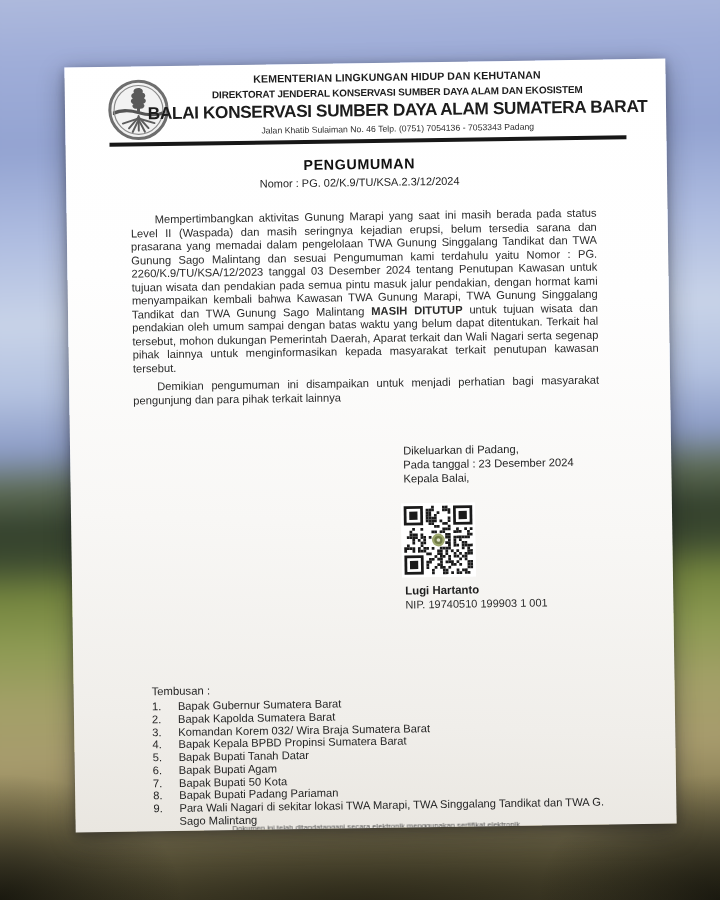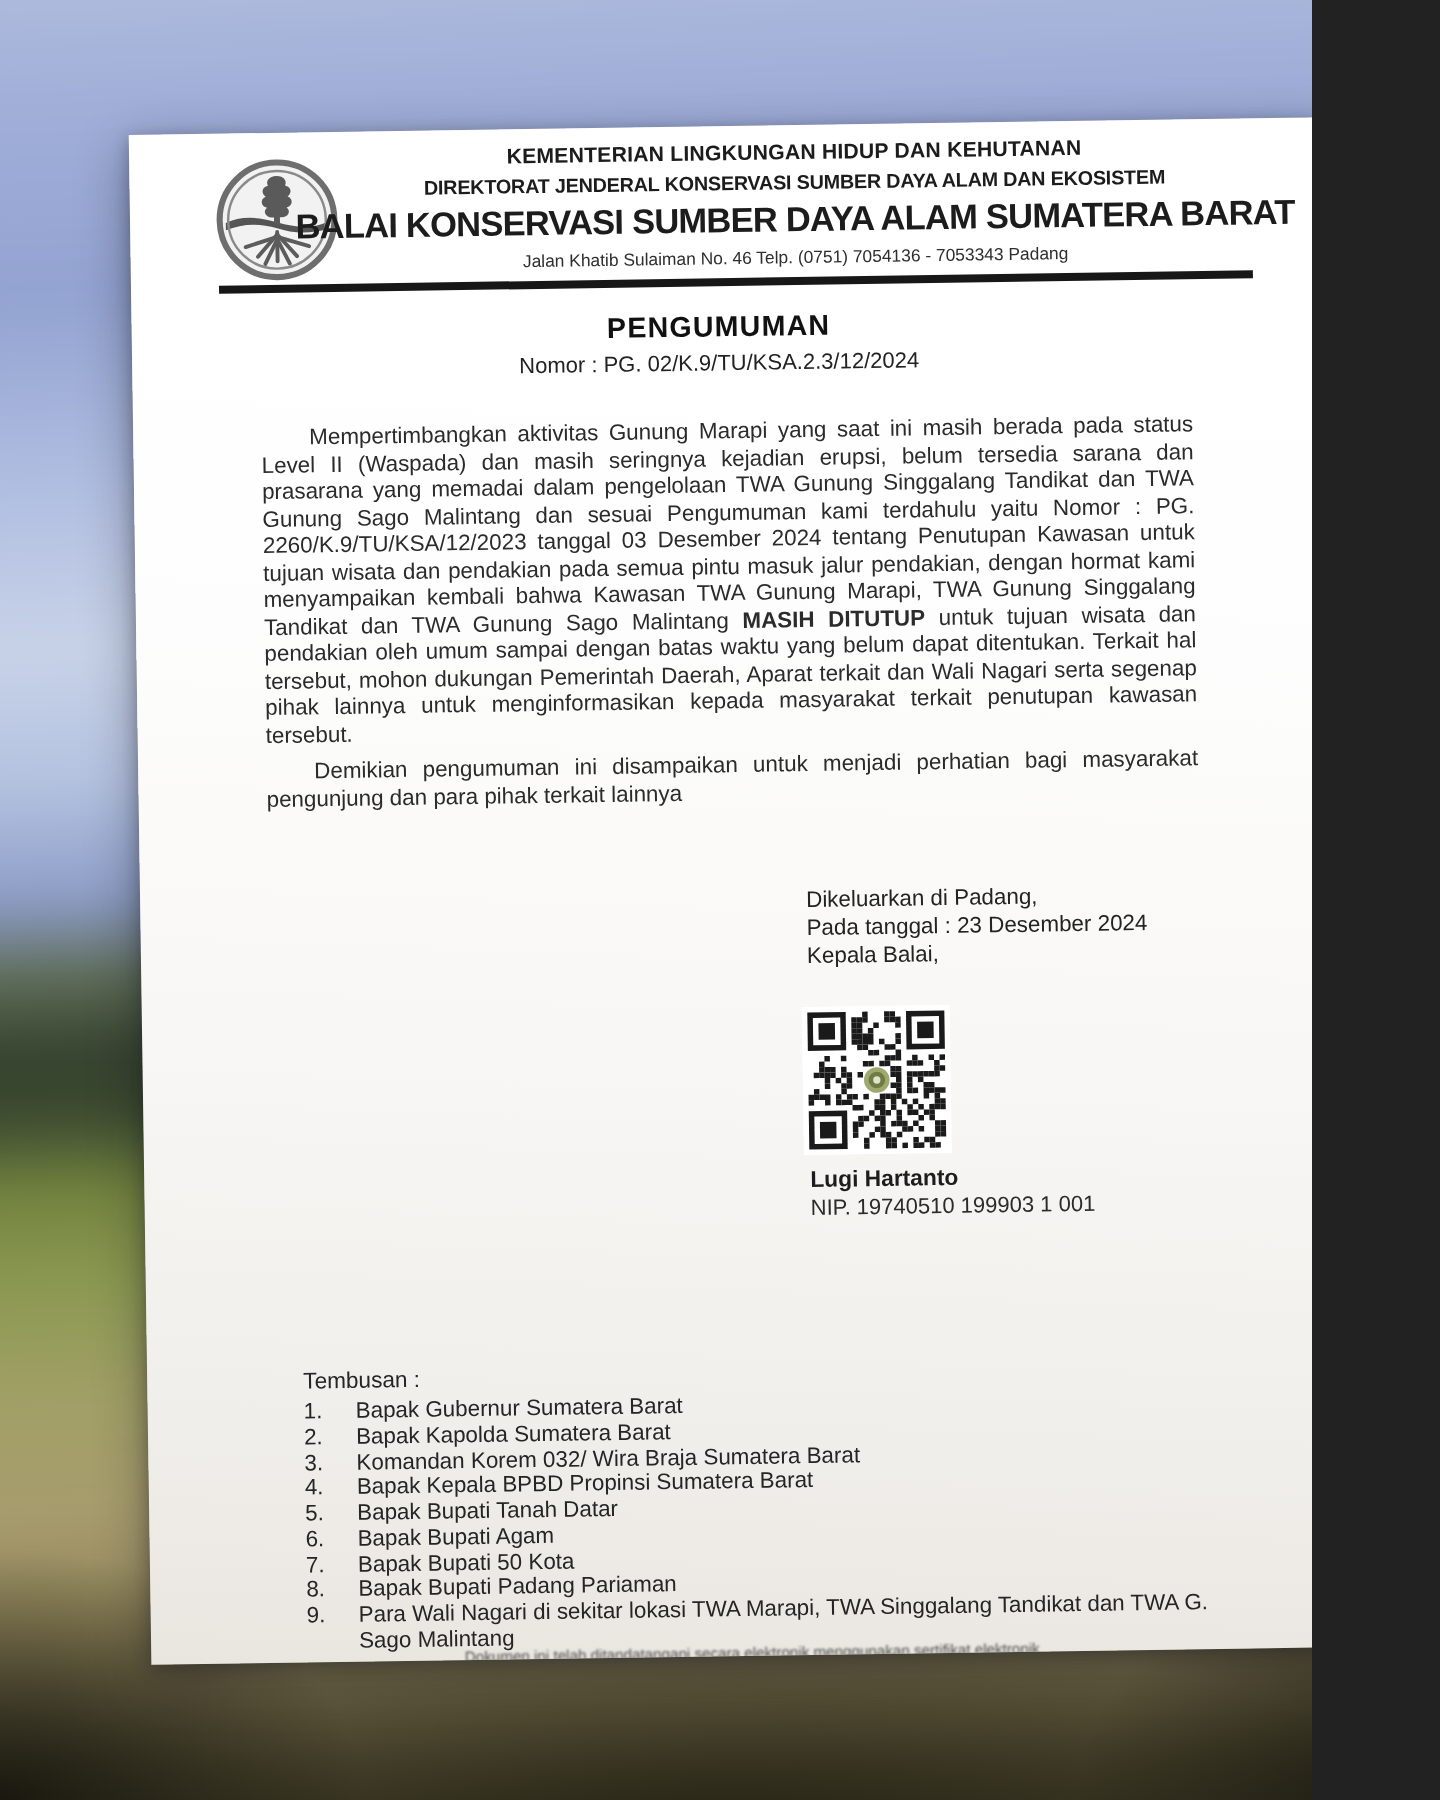--- a/index.html
+++ b/index.html
@@ -1,17 +1,17 @@
 <!DOCTYPE html>
 <html><head>
 <meta charset="utf-8">
 <style>
   html,body{margin:0;padding:0;background:#222;}
   .stage{
-    position:relative;width:656px;height:900px;overflow:hidden;
+    position:relative;width:720px;height:900px;overflow:hidden;
     font-family:"Liberation Sans","DejaVu Sans",sans-serif;
   }
   
   .bg{
     position:absolute;left:-25px;top:-25px;right:-25px;bottom:-25px;
     background:linear-gradient(178deg,
       #b3bede 0%, #9fadd8 9%, #93a3d1 18%, #aebce0 27%, #c8d3e8 36%,
       #b4c2e0 43%, #8c9cc6 49%, #5c6a54 53%, #34412d 57%, #3c4a30 60%,
       #74853f 64%, #8d9a53 69%, #a3a068 75%, #a79b6d 81%, #8d8258 86%,
       #635c40 91%, #48432c 95%, #383424 100%);

